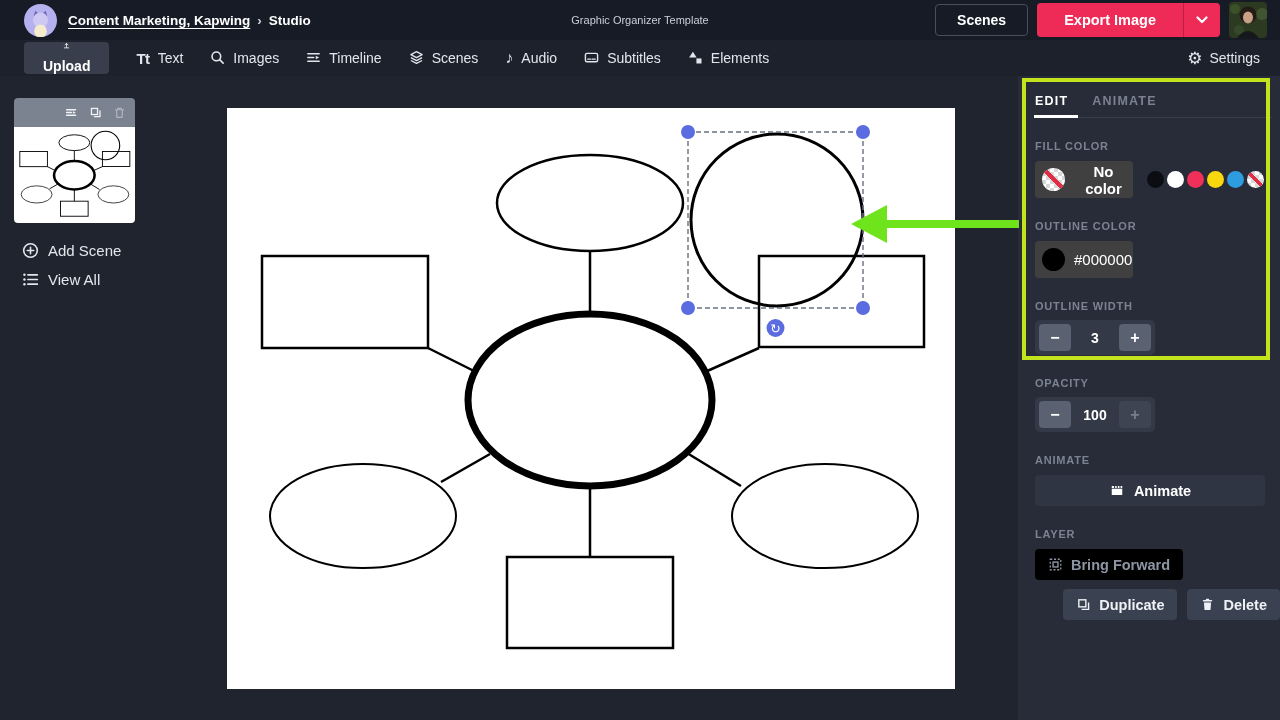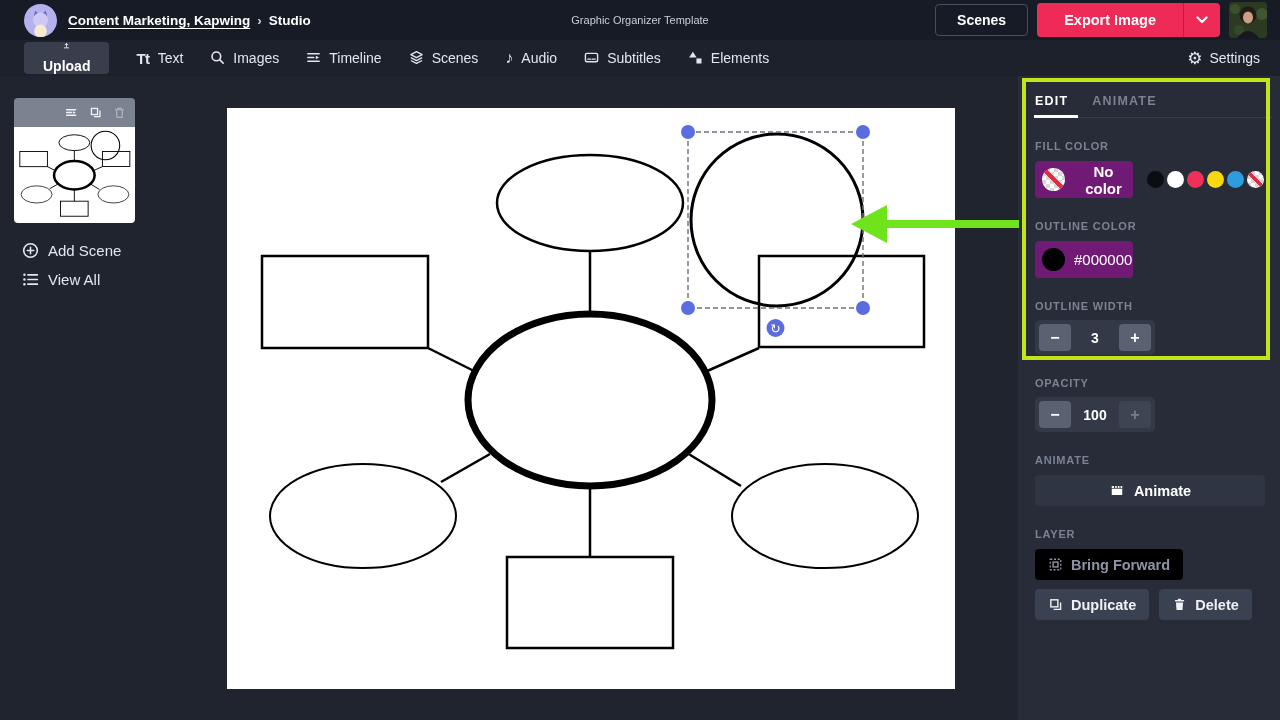--- a/index.html
+++ b/index.html
@@ -37,34 +37,34 @@
   .canvas{position:absolute;left:227px;top:32px;width:728px;height:581px;background:#fff;}
 
   
   .panel{position:absolute;left:1018px;top:0;width:262px;height:644px;background:#272c38;padding:18px 0 0 17px;box-sizing:border-box;}
   .tabs{display:flex;gap:24px;padding-bottom:9px;border-bottom:1px solid #373d4b;width:237px;}
   .tab{font-size:12.5px;font-weight:700;letter-spacing:1.2px;color:#7a8191;position:relative;cursor:pointer;}
   .tab.active{color:#fff;}
   .tab.active::after{content:'';position:absolute;left:-1px;right:-10px;bottom:-10px;height:3px;background:#fff;}
   .section-label{margin-top:22px;font-size:11px;font-weight:700;letter-spacing:.8px;color:#7b8393;}
   .fill-row{display:flex;align-items:center;margin-top:9px;}
-  .chip-btn{display:flex;align-items:center;gap:9px;width:98px;height:37px;background:#701a75;border:none;border-radius:4px;color:#fff;font-size:15px;font-weight:600;padding:0 0 0 7px;cursor:pointer;font-family:inherit;flex:none;}
+  .chip-btn{display:flex;align-items:center;gap:9px;width:98px;height:37px;background:#404040;border:none;border-radius:4px;color:#fff;font-size:15px;font-weight:600;padding:0 0 0 7px;cursor:pointer;font-family:inherit;flex:none;}
   .chip-circle{width:23px;height:23px;border-radius:50%;flex:none;}
   .black-chip{background:#000;}
   .checker{position:relative;background-color:#fff;background-image:repeating-conic-gradient(#d7d7d7 0 25%, rgba(0,0,0,0) 0 50%);background-size:8px 8px;overflow:hidden;}
   .checker::after{content:'';position:absolute;inset:0;background:linear-gradient(45deg,rgba(0,0,0,0) 44%,#e02c44 44%,#e02c44 57%,rgba(0,0,0,0) 57%);}
   .swatches{display:flex;gap:3px;margin-left:14px;}
   .swatch{width:17px;height:17px;border-radius:50%;cursor:pointer;flex:none;}
   .stepper{margin-top:8px;width:120px;height:35px;background:#333947;border-radius:5px;display:flex;align-items:center;justify-content:space-between;padding:0 4px;box-sizing:border-box;}
   .step-btn{width:32px;height:27px;border:none;border-radius:4px;background:#5a6171;color:#fff;font-size:16px;font-weight:700;cursor:pointer;display:flex;align-items:center;justify-content:center;font-family:inherit;line-height:1;}
   .step-btn.disabled{background:#3e4452;color:#767e8f;}
   .step-val{font-size:14px;font-weight:700;color:#fff;}
   .animate-btn{margin-top:9px;width:230px;height:31px;background:#2f3543;border:none;border-radius:4px;color:#fff;font-size:14.5px;font-weight:600;display:flex;align-items:center;justify-content:center;gap:9px;cursor:pointer;font-family:inherit;}
   .layer-block{margin-top:9px;}
-  .layer-row{margin-top:9px;display:flex;gap:10px;}
+  .layer-row{margin-top:9px;display:flex;gap:10px;justify-content:flex-end;}
   .layer-btn{display:inline-flex;align-items:center;gap:8px;height:31px;padding:0 13px;background:#3a4150;border:none;border-radius:4px;color:#eef1f5;font-size:14.5px;font-weight:600;cursor:pointer;font-family:inherit;}
   .layer-btn.disabled{background:#000000;color:#8d94a4;}
 
   
   .highlight-box{position:absolute;left:1022px;top:2px;width:248px;height:282px;border:4px solid #c3e31d;box-sizing:border-box;pointer-events:none;z-index:6;}
   .arrow{position:absolute;left:845px;top:126px;z-index:6;pointer-events:none;}
 </style>
 </head>
 <body>
 

